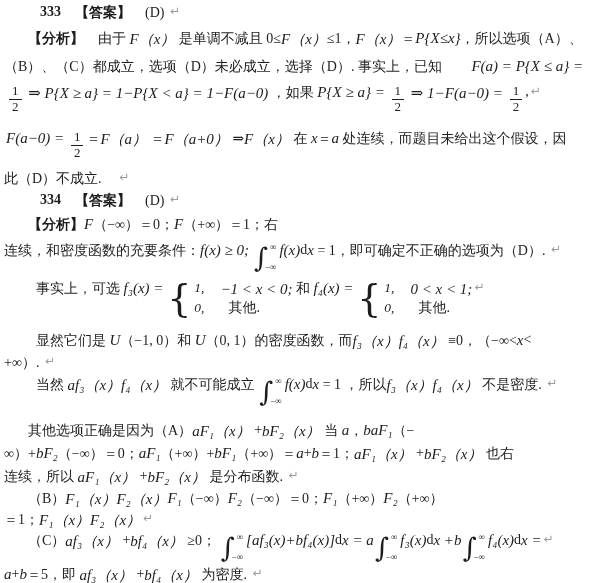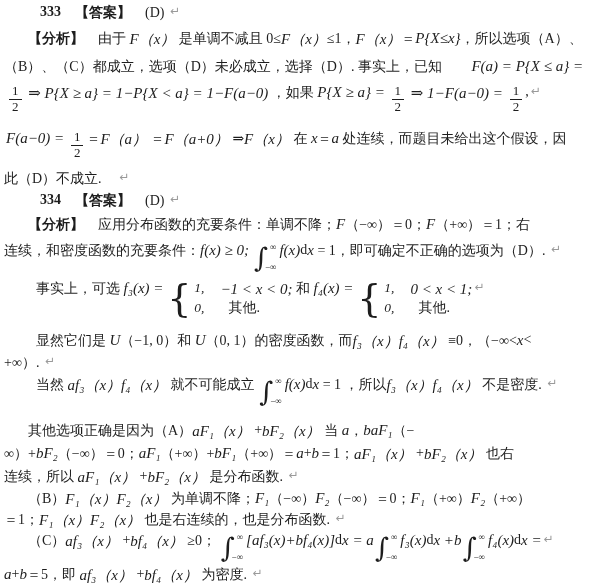--- a/index.html
+++ b/index.html
@@ -38,26 +38,26 @@
 <body>
 
 <div class="page">
     <div class="line" style="height: 26px; padding-left: 40px;"><span class="zh bold">333</span><span class="zh">　</span><span class="zh bold">【答案】</span><span class="zh">　(D) </span><span class="ret">↵</span></div>
     <div class="line" style="height: 28px; padding-left: 28px;"><span class="zh bold">【分析】</span><span class="zh">　由于 </span><span class="math">F（x）</span><span class="zh"> 是单调不减且 0≤</span><span class="math">F（x）</span><span class="zh">≤1，</span><span class="math">F（x）</span><span class="zh">＝</span><span class="math">P{X≤x}</span><span class="zh">，所以选项（A）、</span></div>
     <div class="line" style="height: 26px; padding-left: 4px; gap: 26px;"><span class="zh">（B）、（C）都成立，选项（D）未必成立，选择（D）. 事实上，已知 </span><span class="math">F(a) = P{X ≤ a} =</span><span class="ret">↵</span></div>
     <div class="line" style="height: 46px; padding-left: 6px;"><span class="frac"><span class="num">1</span><span class="den">2</span></span><span class="math"> ⇒ P{X ≥ a} = 1−P{X &lt; a} = 1−F(a−0)</span><span class="zh"> ，如果 </span><span class="math">P{X ≥ a} = </span><span class="frac"><span class="num">1</span><span class="den">2</span></span><span class="math"> ⇒ 1−F(a−0) = </span><span class="frac"><span class="num">1</span><span class="den">2</span></span><span class="zh">,</span><span class="ret">↵</span></div>
     <div class="line" style="height: 40px; padding-left: 6px;"><span class="math">F(a−0) = </span><span class="frac"><span class="num">1</span><span class="den">2</span></span><span class="zh">＝</span><span class="math">F（a）</span><span class="zh"> ＝</span><span class="math">F（a+0）</span><span class="zh"> ⇒</span><span class="math">F（x）</span><span class="zh"> 在 </span><span class="math">x</span><span class="zh">＝</span><span class="math">a</span><span class="zh"> 处连续，而题目未给出这个假设，因</span></div>
     <div class="line" style="height: 22px; padding-left: 4px; gap: 12px;"><span class="zh">此（D）不成立. </span><span class="ret">↵</span></div>
     <div class="line" style="height: 24px; padding-left: 40px;"><span class="zh bold">334</span><span class="zh">　</span><span class="zh bold">【答案】</span><span class="zh">　(D) </span><span class="ret">↵</span></div>
-    <div class="line" style="height: 26px; padding-left: 28px;"><span class="zh bold">【分析】</span><span class="zh">　应用分布函数的充要条件：单调不降；</span><span class="math">F</span><span class="zh">（−∞）＝0；</span><span class="math">F</span><span class="zh">（+∞）＝1；右</span></div>
+    <div class="line" style="height: 26px; padding-left: 28px;"><span class="zh bold">【分析】</span><span class="math">F</span><span class="zh">（−∞）＝0；</span><span class="math">F</span><span class="zh">（+∞）＝1；右</span></div>
     <div class="line" style="height: 38px; padding-left: 4px;"><span class="zh">连续，和密度函数的充要条件：</span><span class="math">f(x) ≥ 0; </span><span class="intwrap"><span class="intsign">∫</span><span class="lims"><span class="ilim top">∞</span><span class="ilim bot">−∞</span></span></span><span class="math">f(x)</span><span class="zh">d</span><span class="math">x</span><span class="zh"> = 1，即可确定不正确的选项为（D）. </span><span class="ret">↵</span></div>
     <div class="line" style="height: 52px; padding-left: 36px;"><span class="zh">事实上，可选 </span><span class="math">f₃(x) = </span><span class="cases"><span class="brace">{</span><span class="cgrid"><span class="cval">1,</span><span class="ccond math">−1 &lt; x &lt; 0;</span><span class="cval">0,</span><span class="ccond zh">其他.</span></span></span><span class="zh"> 和 </span><span class="math">f₄(x) = </span><span class="cases"><span class="brace">{</span><span class="cgrid"><span class="cval">1,</span><span class="ccond math">0 &lt; x &lt; 1;</span><span class="cval">0,</span><span class="ccond zh">其他.</span></span></span><span class="ret">↵</span></div>
     <div class="line" style="height: 22px; padding-left: 36px;"><span class="zh">显然它们是 </span><span class="math">U</span><span class="zh">（−1, 0）和 </span><span class="math">U</span><span class="zh">（0, 1）的密度函数，而</span><span class="math">f₃（x）f₄（x）</span><span class="zh"> ≡0，（−∞&lt;</span><span class="math">x</span><span class="zh">&lt;</span></div>
     <div class="line" style="height: 22px; padding-left: 4px;"><span class="zh">+∞）. </span><span class="ret">↵</span></div>
     <div class="line" style="height: 38px; padding-left: 36px;"><span class="zh">当然 </span><span class="math">af₃（x）f₄（x）</span><span class="zh"> 就不可能成立 </span><span class="intwrap"><span class="intsign">∫</span><span class="lims"><span class="ilim top">∞</span><span class="ilim bot">−∞</span></span></span><span class="math">f(x)</span><span class="zh">d</span><span class="math">x</span><span class="zh"> = 1 ，所以</span><span class="math">f₃（x）f₄（x）</span><span class="zh"> 不是密度. </span><span class="ret">↵</span></div>
     <div class="line" style="height: 23px; padding-left: 28px; margin-top: 8px;"><span class="zh">其他选项正确是因为（A）</span><span class="math">aF₁（x）</span><span class="zh"> +</span><span class="math">bF₂（x）</span><span class="zh"> 当 </span><span class="math">a</span><span class="zh">，</span><span class="math">b</span><span class="math">aF₁</span><span class="zh">（−</span></div>
     <div class="line" style="height: 23px; padding-left: 4px;"><span class="zh">∞）+</span><span class="math">bF₂</span><span class="zh">（−∞）＝0；</span><span class="math">aF₁</span><span class="zh">（+∞）+</span><span class="math">bF₁</span><span class="zh">（+∞）＝</span><span class="math">a</span><span class="zh">+</span><span class="math">b</span><span class="zh">＝1；</span><span class="math">aF₁（x）</span><span class="zh"> +</span><span class="math">bF₂（x）</span><span class="zh"> 也右</span></div>
     <div class="line" style="height: 22px; padding-left: 4px;"><span class="zh">连续，所以 </span><span class="math">aF₁（x）</span><span class="zh"> +</span><span class="math">bF₂（x）</span><span class="zh"> 是分布函数. </span><span class="ret">↵</span></div>
-    <div class="line" style="height: 21px; padding-left: 28px;"><span class="zh">（B）</span><span class="math">F₁（x）F₂（x）</span><span class="zh"> 为单调不降；</span><span class="math">F₁</span><span class="zh">（−∞）</span><span class="math">F₂</span><span class="zh">（−∞）＝0；</span><span class="math">F₁</span><span class="zh">（+∞）</span><span class="math">F₂</span><span class="zh">（+∞）</span></div>
-    <div class="line" style="height: 21px; padding-left: 4px;"><span class="zh">＝1；</span><span class="math">F₁（x）F₂（x）</span><span class="zh"> 也是右连续的，也是分布函数. </span><span class="ret">↵</span></div>
+    <div class="line" style="height: 21px; padding-left: 28px;"><span class="zh">（B）</span><span class="math">F₁（x）F₂（x）</span><span class="math">F₁</span><span class="zh">（−∞）</span><span class="math">F₂</span><span class="zh">（−∞）＝0；</span><span class="math">F₁</span><span class="zh">（+∞）</span><span class="math">F₂</span><span class="zh">（+∞）</span></div>
+    <div class="line" style="height: 21px; padding-left: 4px;"><span class="zh">＝1；</span><span class="math">F₁（x）F₂（x）</span><span class="ret">↵</span></div>
     <div class="line" style="height: 34px; padding-left: 28px;"><span class="zh">（C）</span><span class="math">af₃（x）</span><span class="zh"> +</span><span class="math">bf₄（x）</span><span class="zh"> ≥0； </span><span class="intwrap"><span class="intsign">∫</span><span class="lims"><span class="ilim top">∞</span><span class="ilim bot">−∞</span></span></span><span class="math">[af₃(x)+bf₄(x)]</span><span class="zh">d</span><span class="math">x</span><span class="math"> = a</span><span class="intwrap"><span class="intsign">∫</span><span class="lims"><span class="ilim top">∞</span><span class="ilim bot">−∞</span></span></span><span class="math">f₃(x)</span><span class="zh">d</span><span class="math">x</span><span class="math"> +b</span><span class="intwrap"><span class="intsign">∫</span><span class="lims"><span class="ilim top">∞</span><span class="ilim bot">−∞</span></span></span><span class="math">f₄(x)</span><span class="zh">d</span><span class="math">x</span><span class="math"> =</span><span class="ret">↵</span></div>
     <div class="line" style="height: 24px; padding-left: 4px;"><span class="math">a</span><span class="zh">+</span><span class="math">b</span><span class="zh">＝5，即 </span><span class="math">af₃（x）</span><span class="zh"> +</span><span class="math">bf₄（x）</span><span class="zh"> 为密度. </span><span class="ret">↵</span></div>
   </div>
 
 </body></html>

